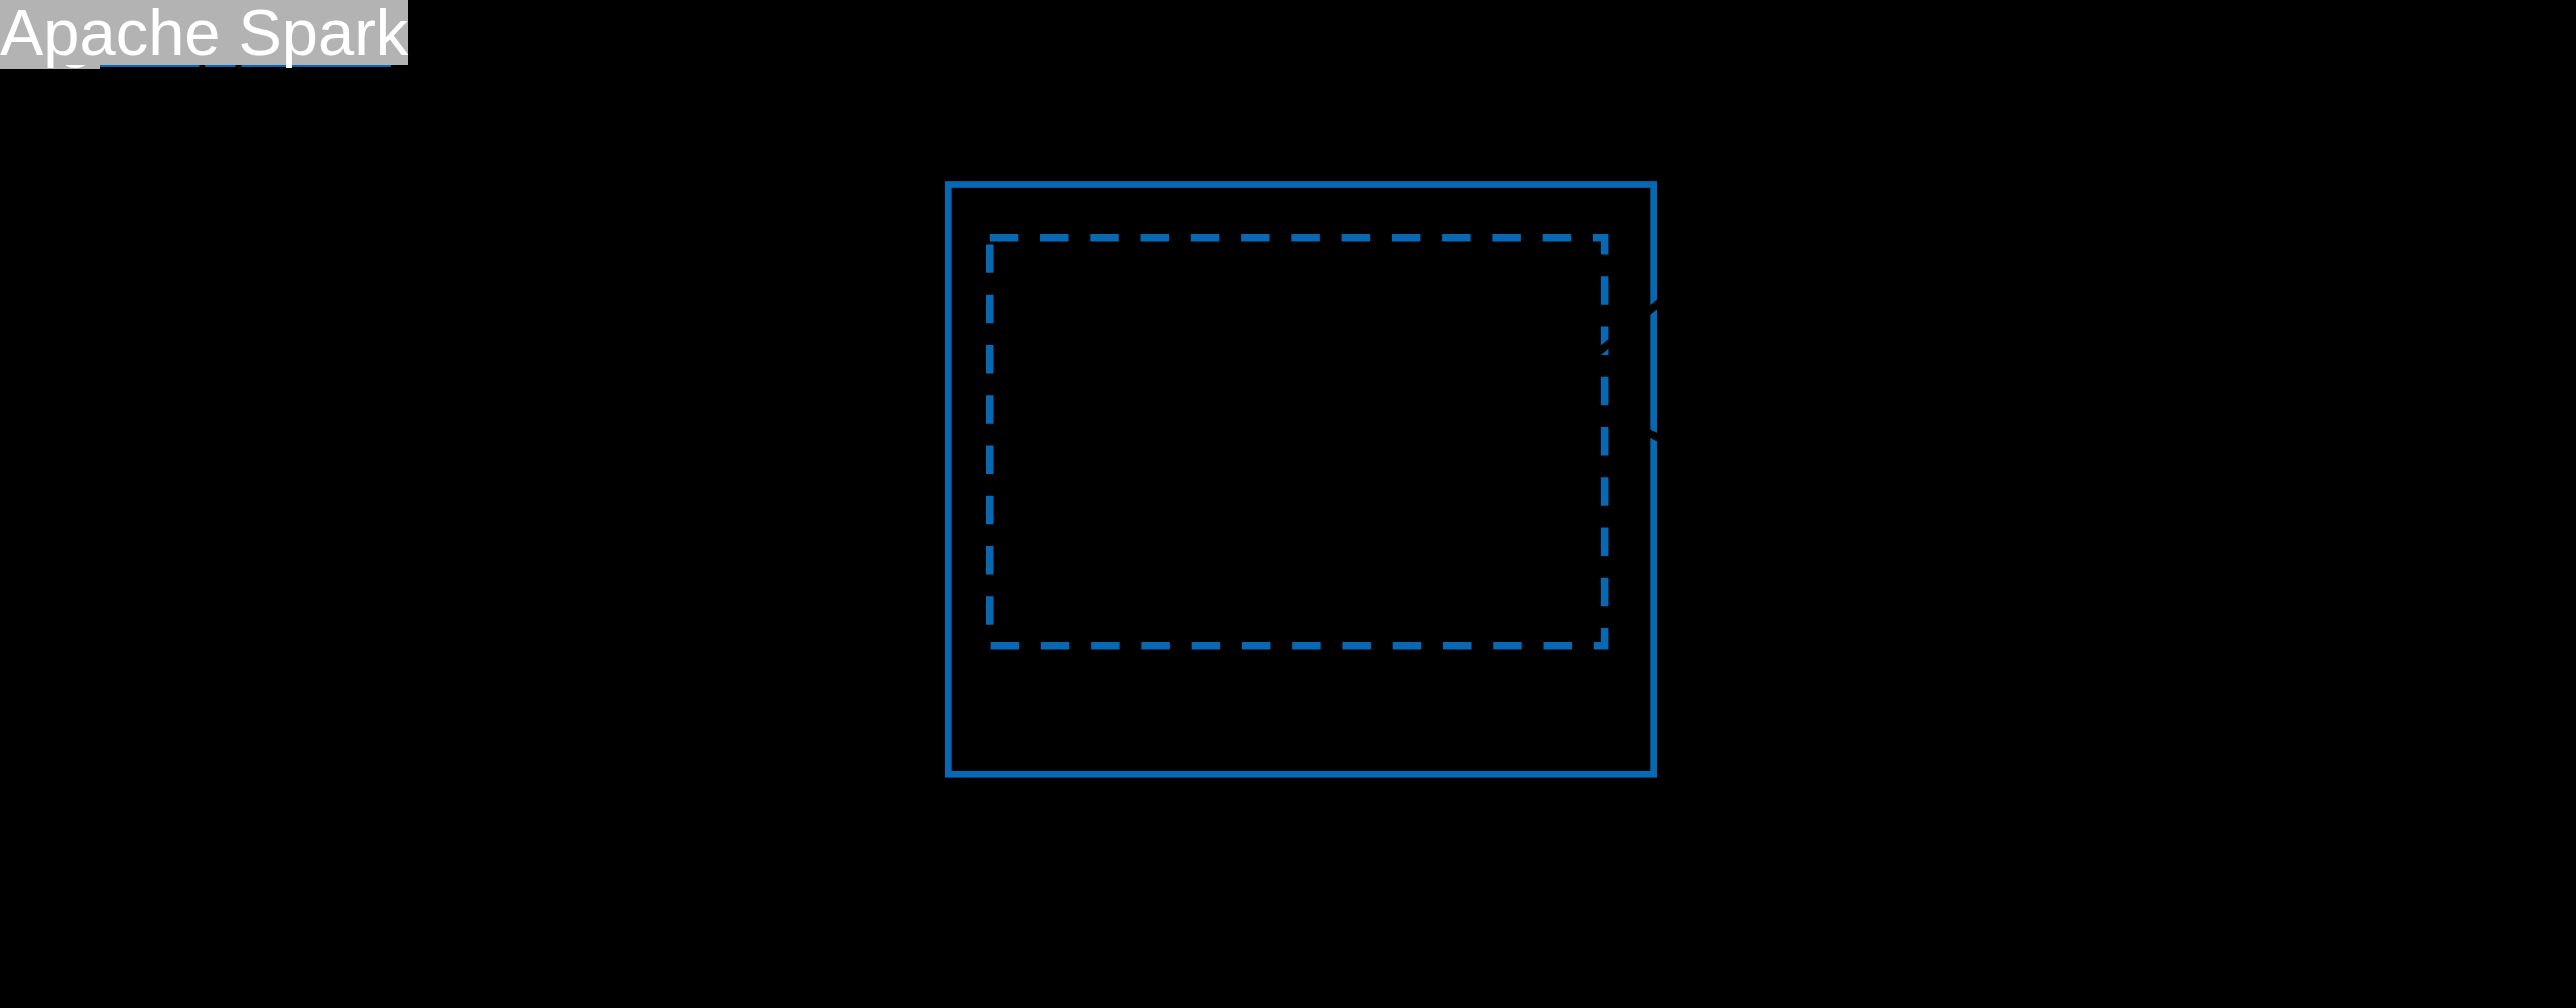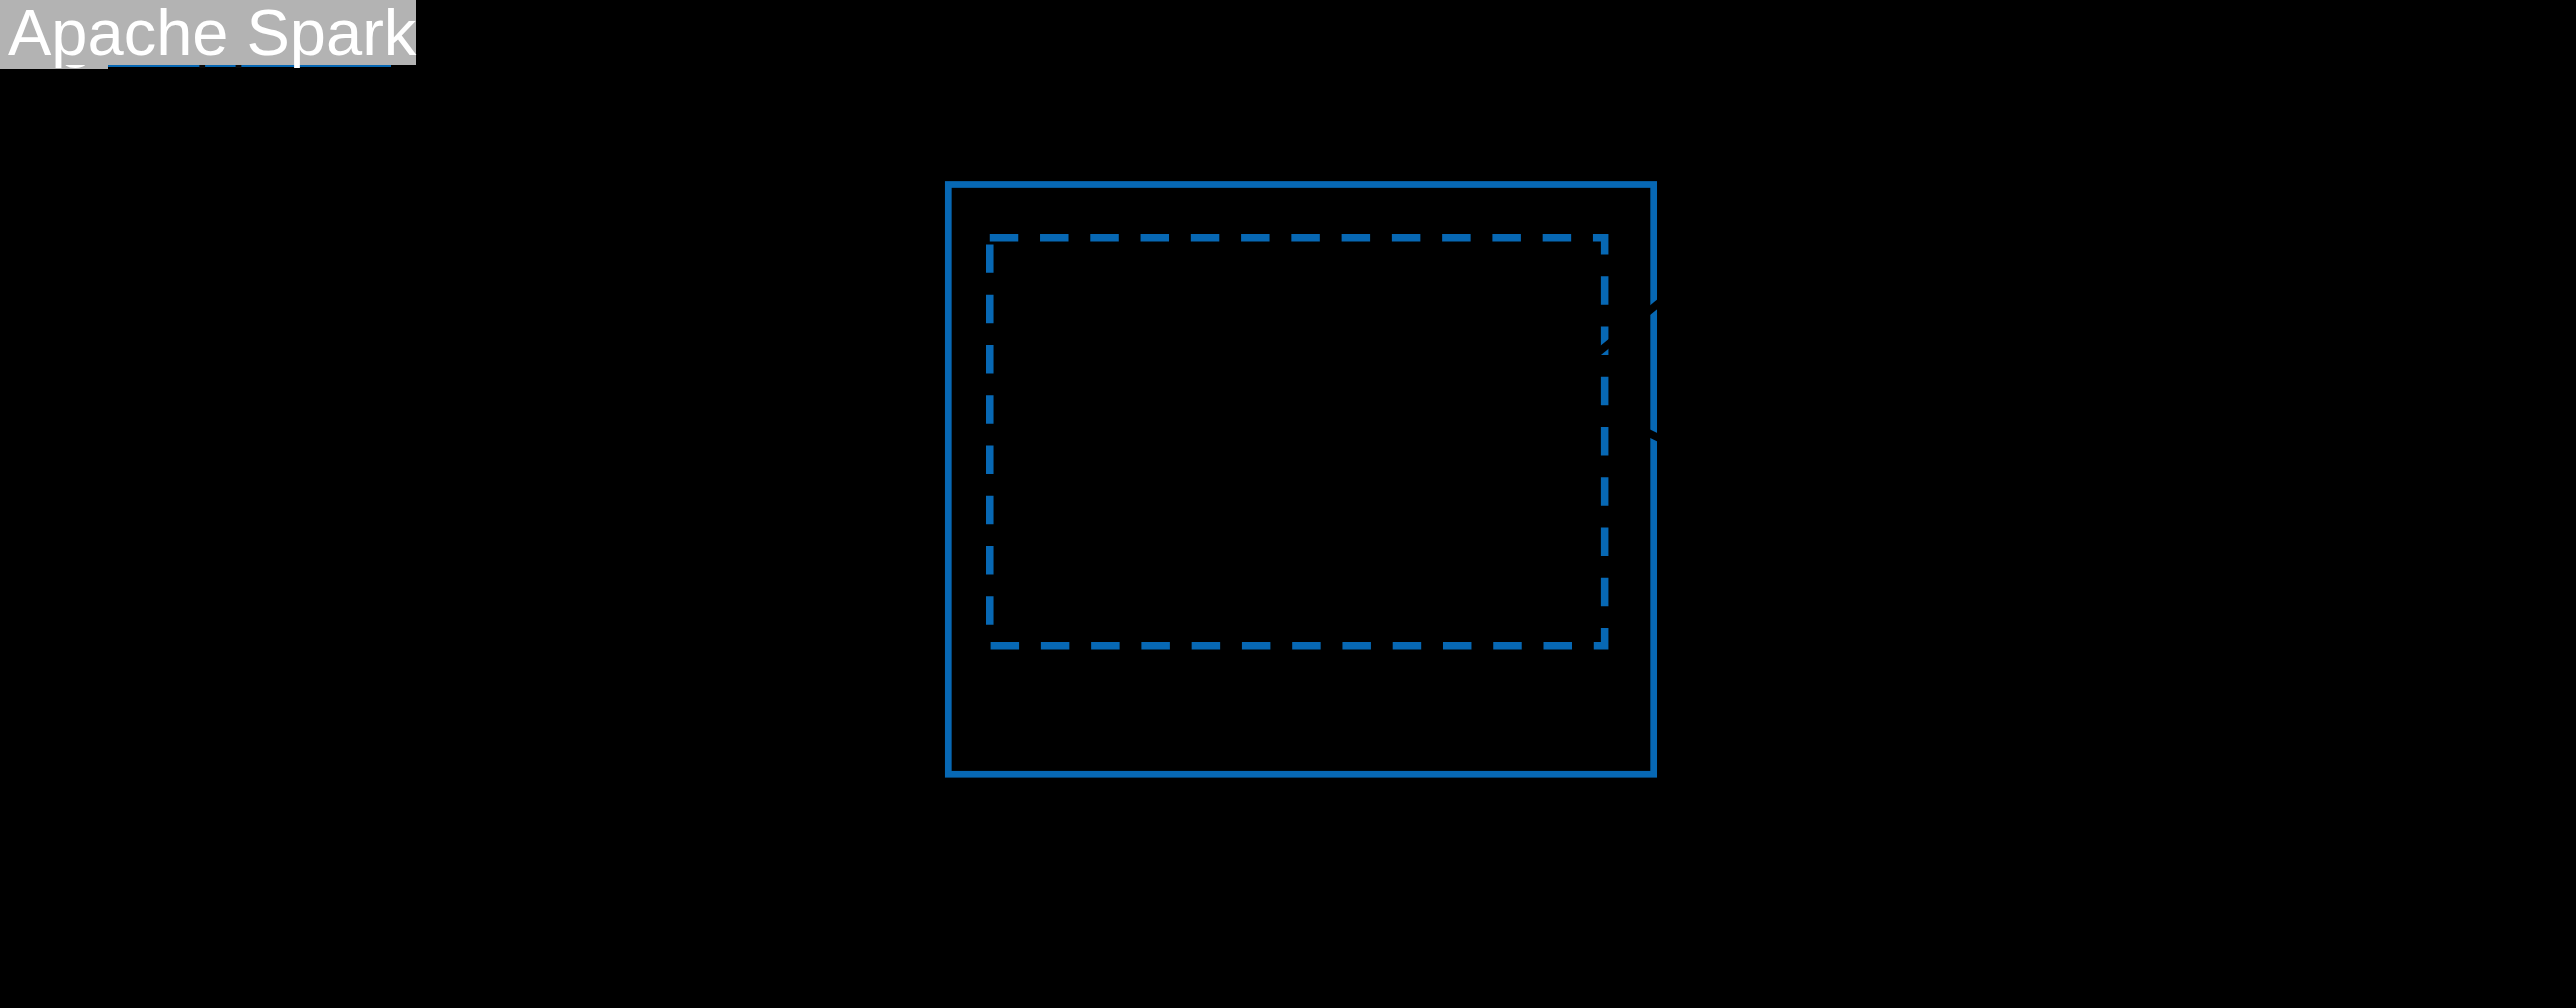--- a/index.html
+++ b/index.html
@@ -17,21 +17,21 @@
   }
   .label{
     white-space:nowrap;
     line-height:1;
     user-select:none;
   }
   
   .fill-intel-blue{background:var(--intel-blue);}
   .fill-bright-blue{background:var(--bright-blue);}
   .fill-yellow{background:var(--box-yellow);}
-  .fill-gray{background:var(--box-gray);padding-left:8px;}
+  .fill-gray{background:var(--box-gray);}
   
   .txt-light{color:var(--text-light);}
   .txt-dark{color:var(--text-dark);}
   
   .fs-default{font-size:65px;}
   .fs-sgx{font-size:67px;}
   .fs-os{font-size:69px;font-weight:bold;}
 
   
   #sgx-box      {left:0;     top:499; width:625; height:228;}

